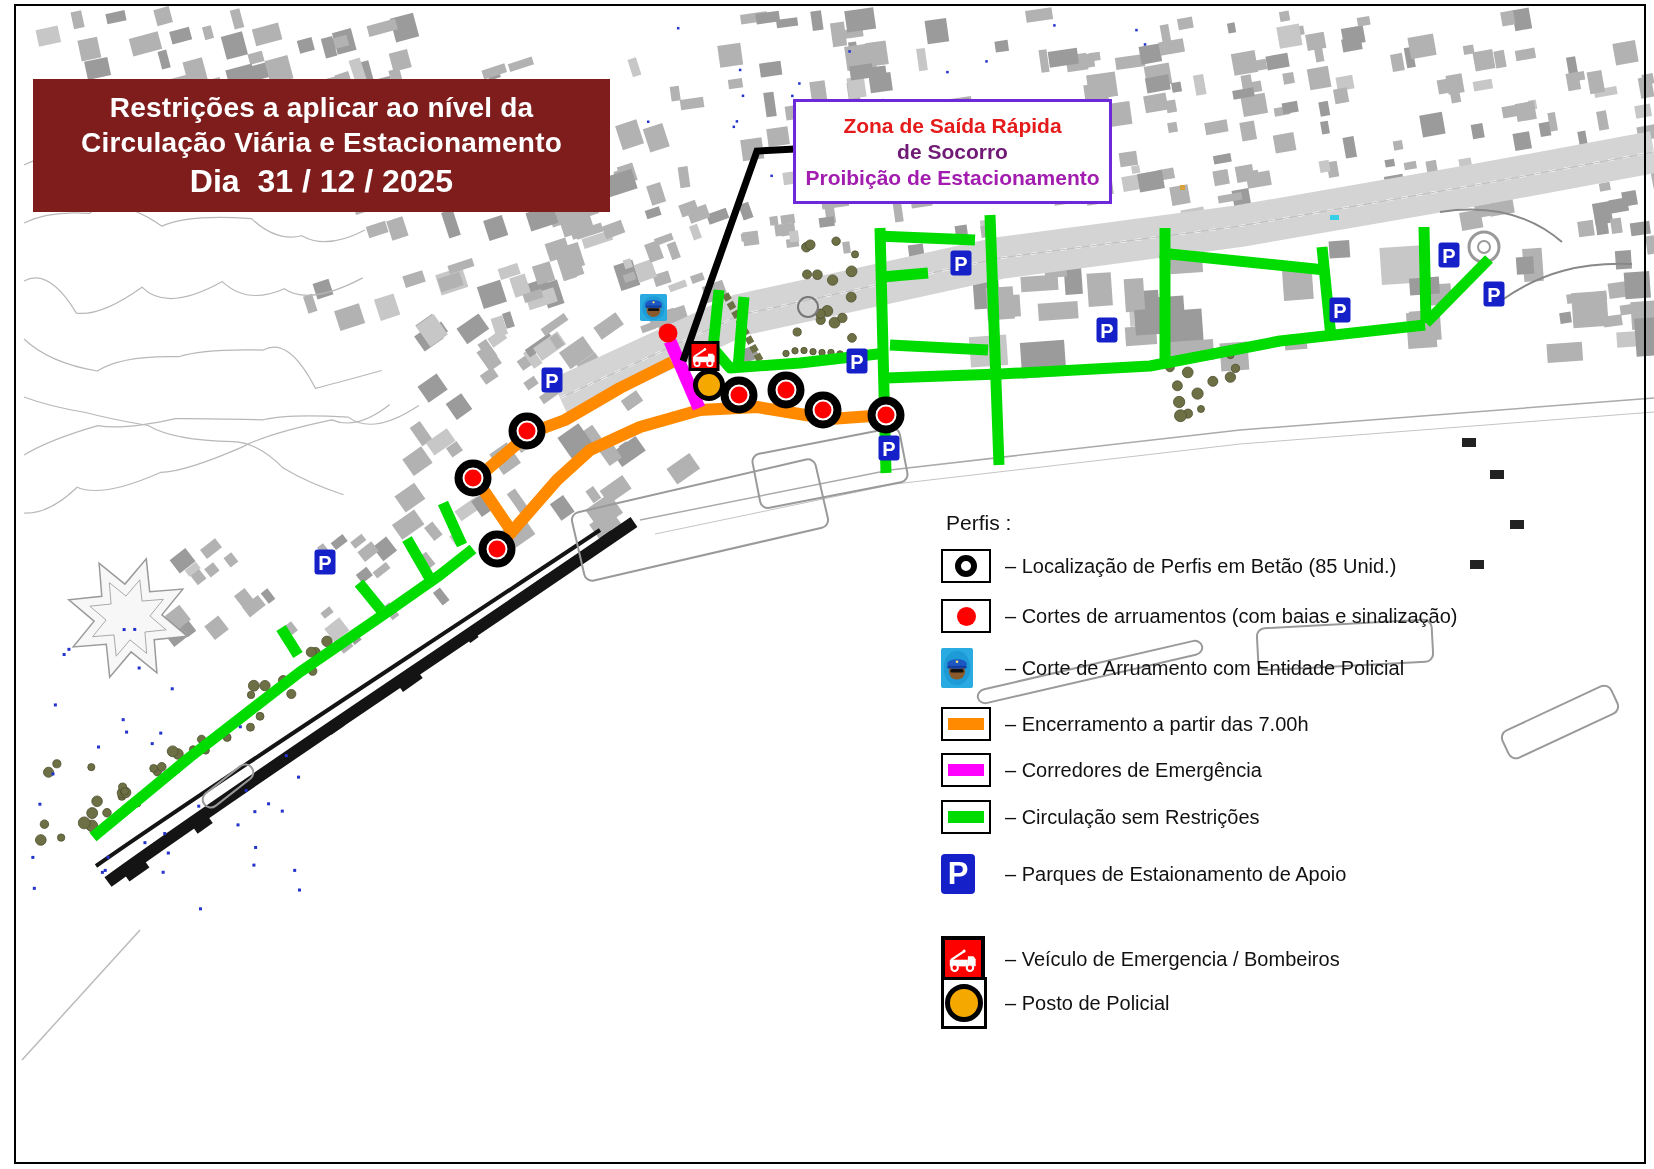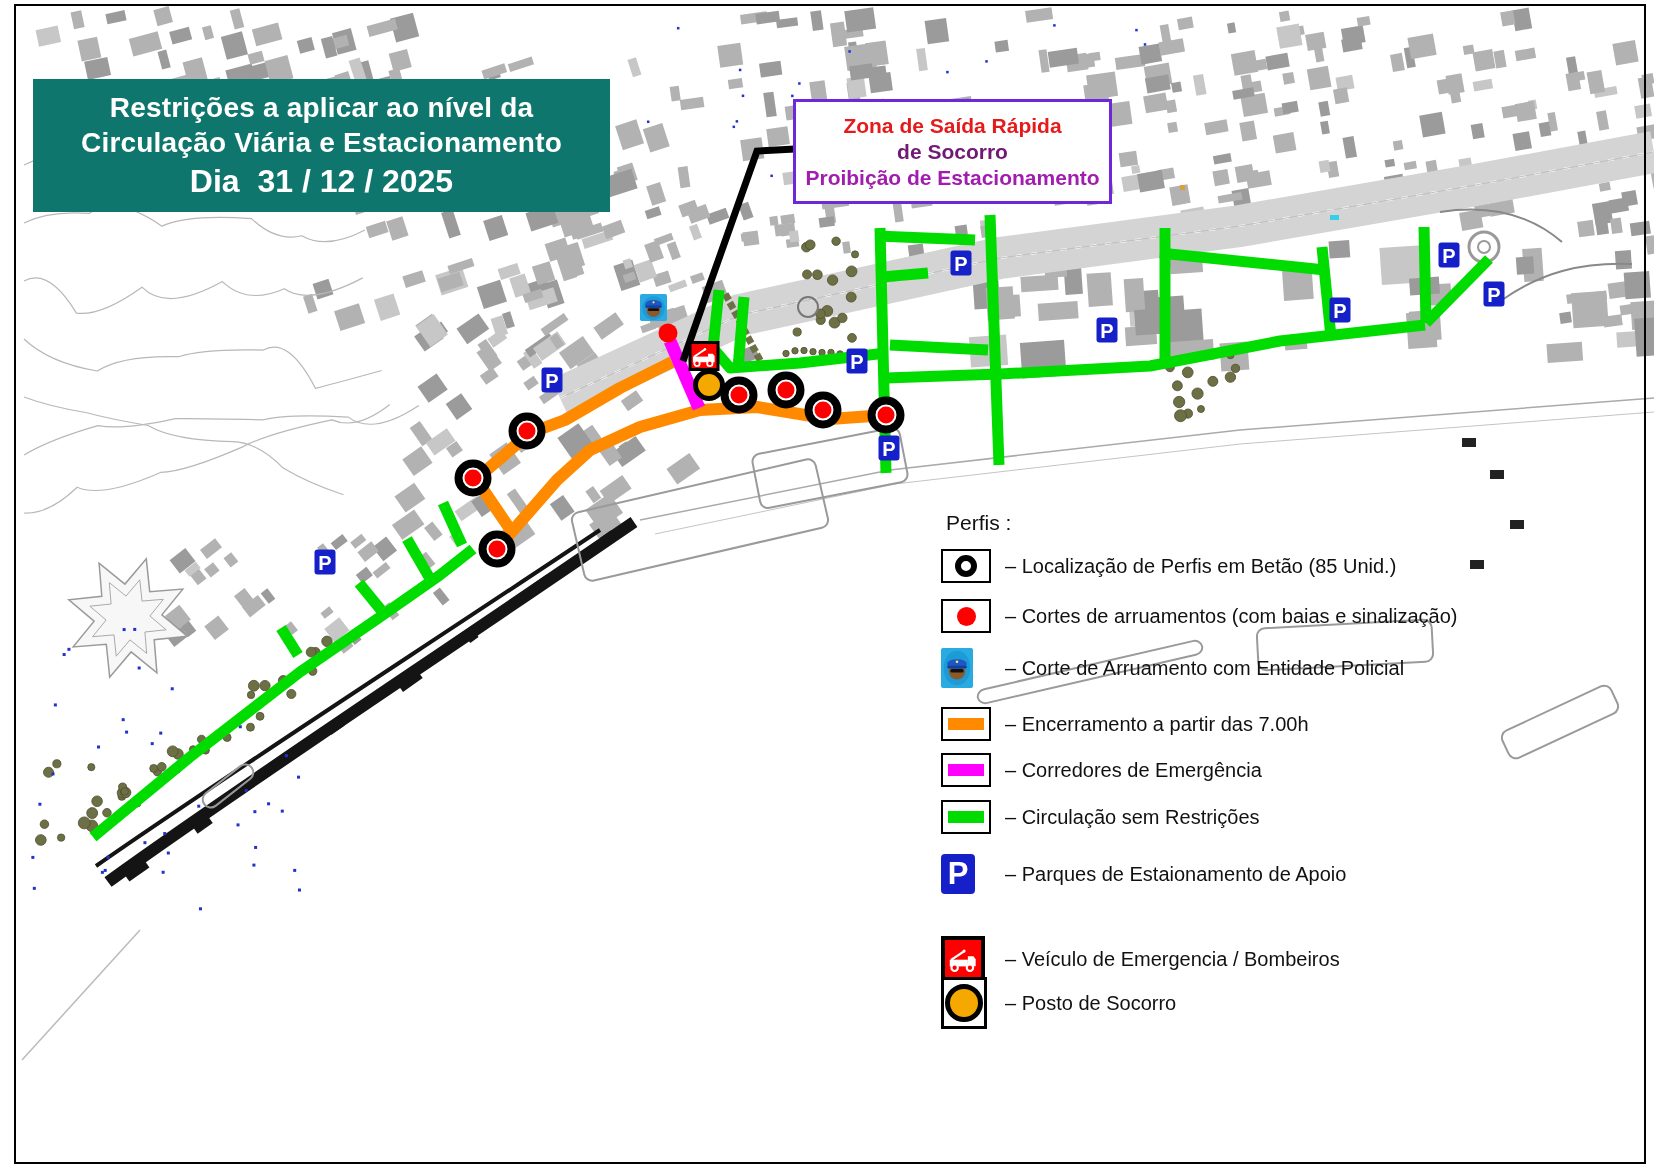--- a/index.html
+++ b/index.html
@@ -2,21 +2,21 @@
 <html><head>
 <meta charset="utf-8">
 <style>
   html,body{margin:0;padding:0;background:#e8e8e8;}
   #stage{position:relative;width:1654px;height:1169px;background:#fff;overflow:hidden;
          font-family:"Liberation Sans",sans-serif;}
   #map-svg{position:absolute;left:0;top:0;}
   .frame{position:absolute;left:14px;top:4px;right:8px;bottom:5px;border:2px solid #000;pointer-events:none;}
 
   
-  .title-box{position:absolute;left:33px;top:79px;width:577px;height:133px;background:#0f766e;
+  .title-box{position:absolute;left:33px;top:79px;width:577px;height:133px;background:#7f1d1d;
              color:#fff;display:flex;flex-direction:column;justify-content:center;align-items:center;
              text-align:center;}
   .title-line{font-size:28px;font-weight:bold;line-height:35px;letter-spacing:.2px;}
   .title-date{font-size:32px;font-weight:bold;line-height:42px;white-space:pre;}
 
   
   .callout{position:absolute;left:793px;top:99px;width:313px;height:99px;background:#fff;
            border:3px solid #6d28d9;display:flex;flex-direction:column;justify-content:center;
            align-items:center;text-align:center;}
   .callout div{font-size:21px;line-height:26px;font-weight:600;}
@@ -950,19 +950,19 @@
             </span>
           </span>
           <span class="lg-label">–  Veículo de Emergencia / Bombeiros</span>
         </div>
         <div class="lg-row" style="top: 472px; height: 52px;">
           <span class="lg-slot">
             <span class="lg-box lg-box-tall">
               <span class="lg-cmd" style="background:#F4A800"></span>
             </span>
           </span>
-          <span class="lg-label">–  Posto de Socorro</span>
+          <span class="lg-label">–  Posto de Policial</span>
         </div>
       </div>
   </div>
 
   <div class="frame"></div>
 </div>
 
 </body></html>

